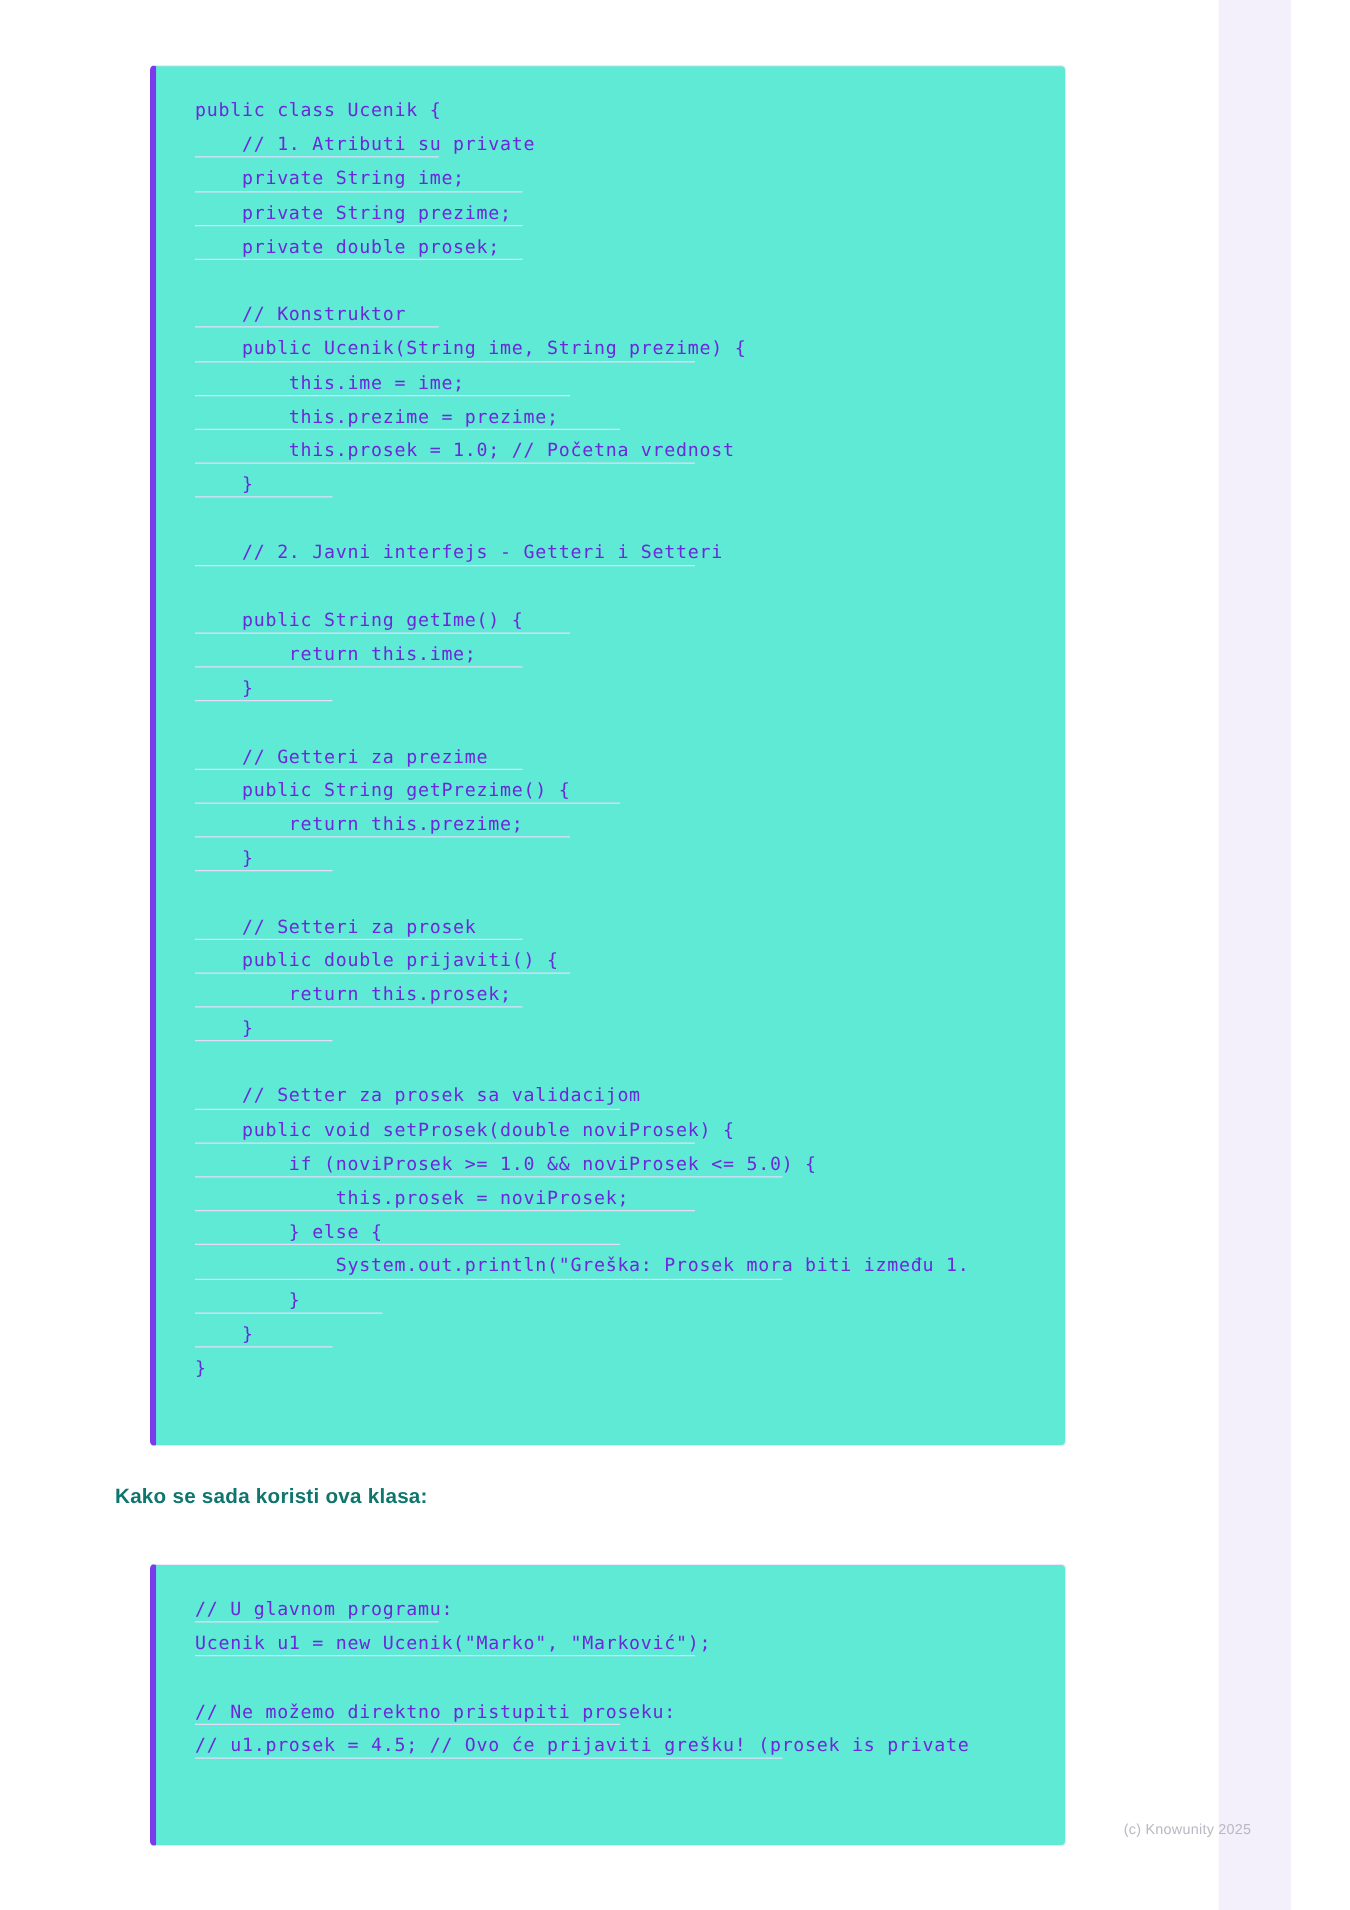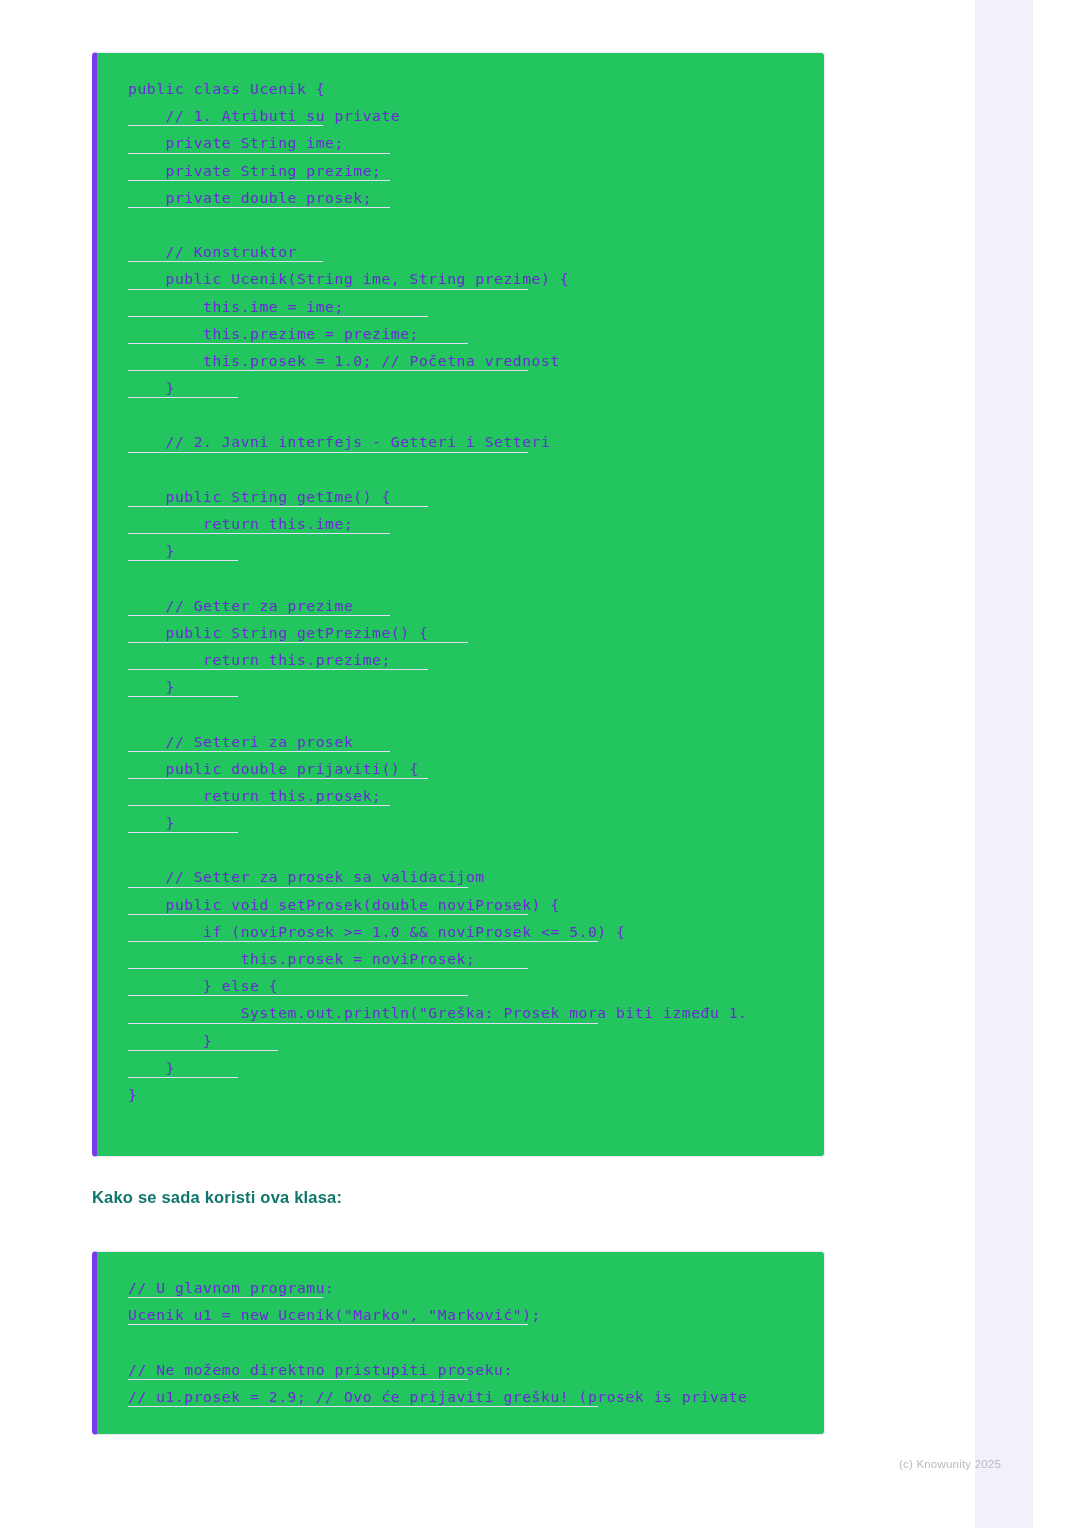--- a/index.html
+++ b/index.html
@@ -36,39 +36,40 @@
   .page {
     position: absolute;
     top: 0;
     left: 0;
     width: 1080px;
     height: 1528px;
   }
 
   .code-block {
     position: absolute;
-    background: #22c55e;
+    background: #5eead4;
     border: 1px solid #ece7fa;
     border-left: 5px solid #7c3aed;
     border-radius: 4px;
     box-sizing: border-box;
     padding: 22px 0 22px 0;
     overflow: hidden;
+    margin-left: 28px;
   }
   .code-block.first {
     left: 92px;
     top: 52px;
     width: 733px;
     height: 1105px;
   }
   .code-block.second {
     left: 92px;
     top: 1251px;
     width: 733px;
-    height: 184px;
+    height: 226px;
   }
 
   .code-line {
     position: relative;
     height: 27.2px;
     line-height: 27.2px;
     font-family: "DejaVu Sans Mono", "Liberation Mono", monospace;
     font-size: 14.6px;
     letter-spacing: 0.6px;
     color: #6d28d9;
@@ -135,21 +136,21 @@
     <div class="code-line u u4">        this.prezime = prezime;</div>
     <div class="code-line u u5">        this.prosek = 1.0; // Početna vrednost</div>
     <div class="code-line u u7">    }</div>
     <div class="code-line"></div>
     <div class="code-line u u5">    // 2. Javni interfejs - Getteri i Setteri</div>
     <div class="code-line"></div>
     <div class="code-line u u3">    public String getIme() {</div>
     <div class="code-line u u2">        return this.ime;</div>
     <div class="code-line u u7">    }</div>
     <div class="code-line"></div>
-    <div class="code-line u u2">    // Getter za prezime</div>
+    <div class="code-line u u2">    // Getteri za prezime</div>
     <div class="code-line u u4">    public String getPrezime() {</div>
     <div class="code-line u u3">        return this.prezime;</div>
     <div class="code-line u u7">    }</div>
     <div class="code-line"></div>
     <div class="code-line u u2">    // Setteri za prosek</div>
     <div class="code-line u u3">    public double prijaviti() {</div>
     <div class="code-line u u2">        return this.prosek;</div>
     <div class="code-line u u7">    }</div>
     <div class="code-line"></div>
     <div class="code-line u u4">    // Setter za prosek sa validacijom</div>
@@ -163,19 +164,19 @@
     <div class="code-line">}</div>
   </div>
 
   <div class="heading">Kako se sada koristi ova klasa:</div>
 
   <div class="code-block second">
     <div class="code-line u u1">// U glavnom programu:</div>
     <div class="code-line u u5">Ucenik u1 = new Ucenik("Marko", "Marković");</div>
     <div class="code-line"></div>
     <div class="code-line u u4">// Ne možemo direktno pristupiti proseku:</div>
-    <div class="code-line u u8">// u1.prosek = 2.9; // Ovo će prijaviti grešku! (prosek is private</div>
+    <div class="code-line u u8">// u1.prosek = 4.5; // Ovo će prijaviti grešku! (prosek is private</div>
     <div class="code-line"></div>
   </div>
 
   <div class="watermark">(c) Knowunity 2025</div>
 
 </div>
 
 </body></html>

